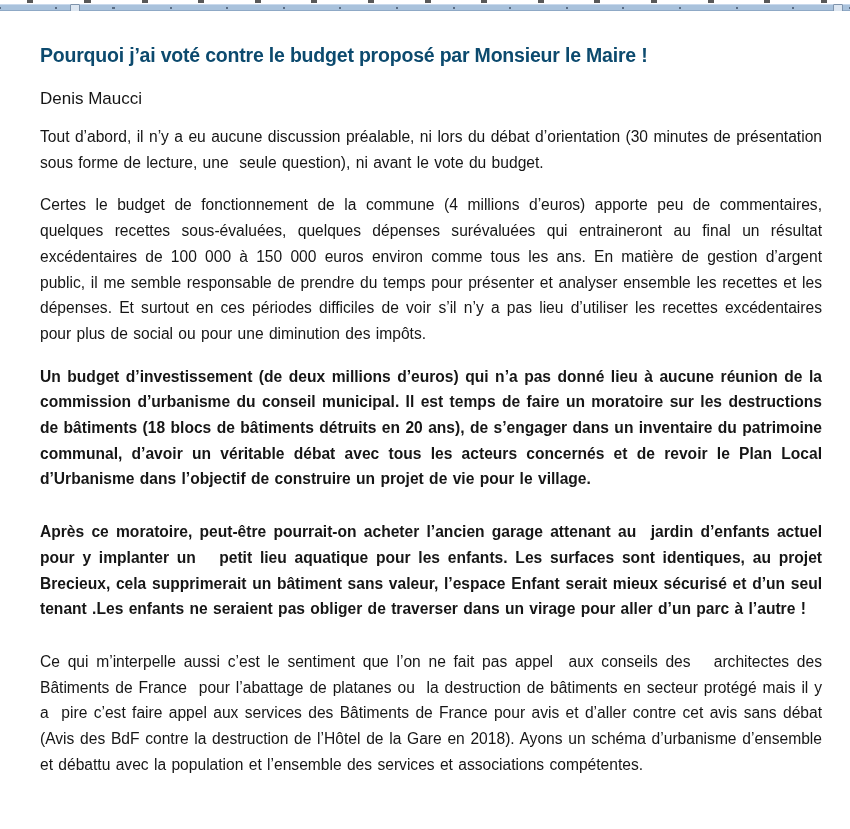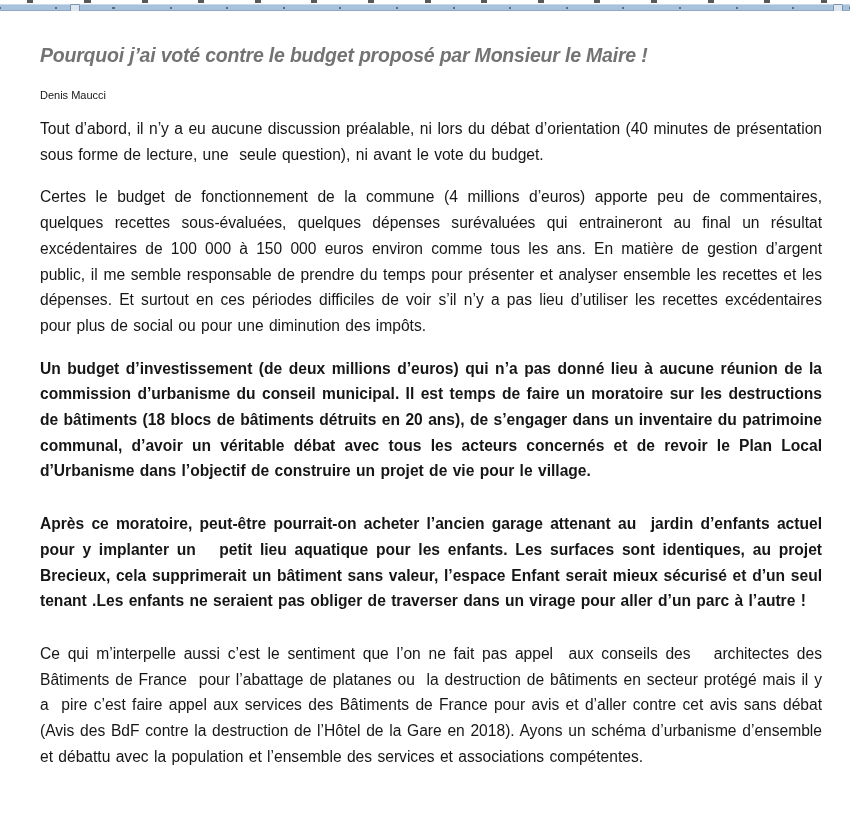--- a/index.html
+++ b/index.html
@@ -76,25 +76,24 @@
     background: #ffffff;
   }
   .content {
     padding: 33px 28px 0 40px;
   }
   .doc-title {
     font-size: 19.5px;
     font-weight: 700;
     letter-spacing: -0.2px;
     margin: 0 0 22px 0;
-    color: #737373;
-    font-style: italic;
+    color: #0c4a6e;
   }
   .doc-author {
-    font-size: 11px;
+    font-size: 17px;
     margin: 0 0 15px 0;
     color: #161616;
   }
   .doc-par {
     font-size: 15.6px;
     line-height: 25.7px;
     text-align: justify;
     margin: 0 0 17px 0;
     color: #161616;
     white-space: pre-wrap;
@@ -111,19 +110,19 @@
     <div class="ruler-ticks"></div>
     <div class="indent-marker left"></div>
     <div class="indent-marker right"></div>
   </div>
 </div>
 
 <div class="page">
   <div class="content">
     <h1 class="doc-title">Pourquoi j’ai voté contre le budget proposé par Monsieur le Maire !</h1>
     <p class="doc-author">Denis Maucci</p>
-    <p class="doc-par">Tout d’abord, il n’y a eu aucune discussion préalable, ni lors du débat d’orientation (40 minutes de présentation sous forme de lecture, une  seule question), ni avant le vote du budget.</p>
+    <p class="doc-par">Tout d’abord, il n’y a eu aucune discussion préalable, ni lors du débat d’orientation (30 minutes de présentation sous forme de lecture, une  seule question), ni avant le vote du budget.</p>
     <p class="doc-par">Certes le budget de fonctionnement de la commune (4 millions d’euros) apporte peu de commentaires, quelques recettes sous-évaluées, quelques dépenses surévaluées qui entraineront au final un résultat excédentaires de 100 000 à 150 000 euros environ comme tous les ans. En matière de gestion d’argent public, il me semble responsable de prendre du temps pour présenter et analyser ensemble les recettes et les dépenses. Et surtout en ces périodes difficiles de voir s’il n’y a pas lieu d’utiliser les recettes excédentaires pour plus de social ou pour une diminution des impôts.</p>
     <p class="doc-par gap-lg">Un budget d’investissement (de deux millions d’euros) qui n’a pas donné lieu à aucune réunion de la commission d’urbanisme du conseil municipal. Il est temps de faire un moratoire sur les destructions de bâtiments (18 blocs de bâtiments détruits en 20 ans), de s’engager dans un inventaire du patrimoine communal, d’avoir un véritable débat avec tous les acteurs concernés et de revoir le Plan Local d’Urbanisme dans l’objectif de construire un projet de vie pour le village.</p>
     <p class="doc-par gap-lg">Après ce moratoire, peut-être pourrait-on acheter l’ancien garage attenant au  jardin d’enfants actuel pour y implanter un   petit lieu aquatique pour les enfants. Les surfaces sont identiques, au projet Brecieux, cela supprimerait un bâtiment sans valeur, l’espace Enfant serait mieux sécurisé et d’un seul tenant .Les enfants ne seraient pas obliger de traverser dans un virage pour aller d’un parc à l’autre !</p>
     <p class="doc-par">Ce qui m’interpelle aussi c’est le sentiment que l’on ne fait pas appel  aux conseils des   architectes des Bâtiments de France  pour l’abattage de platanes ou  la destruction de bâtiments en secteur protégé mais il y a  pire c’est faire appel aux services des Bâtiments de France pour avis et d’aller contre cet avis sans débat (Avis des BdF contre la destruction de l’Hôtel de la Gare en 2018). Ayons un schéma d’urbanisme d’ensemble et débattu avec la population et l’ensemble des services et associations compétentes.</p>
   </div>
 </div>
 
 </body></html>

